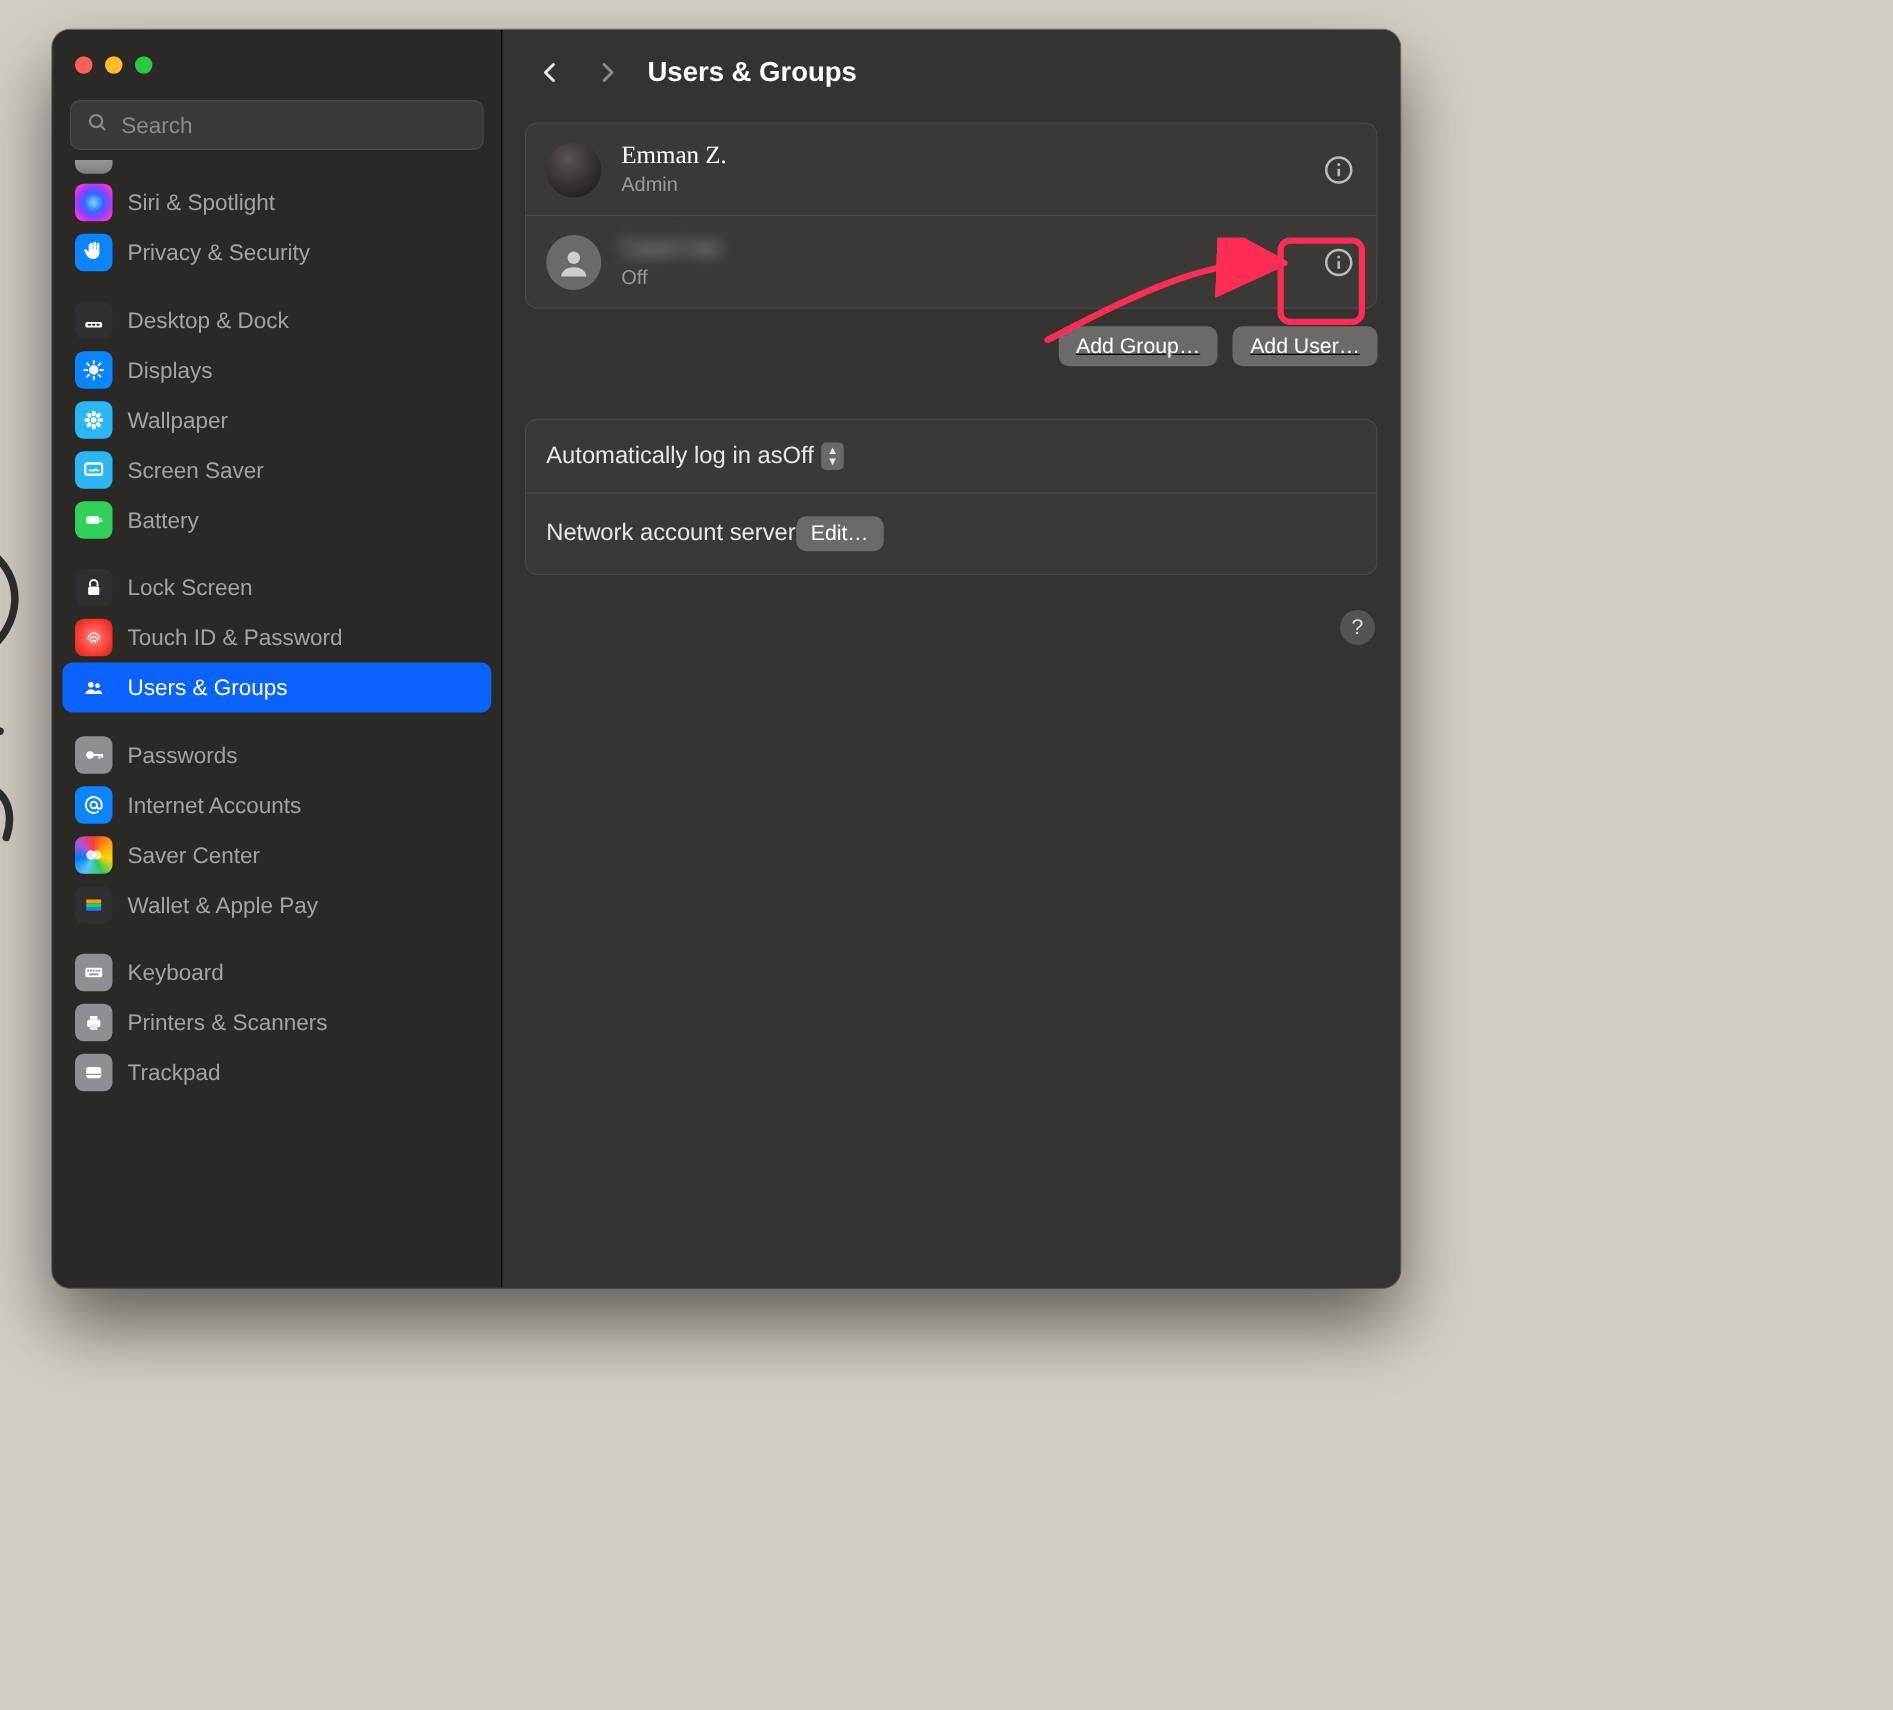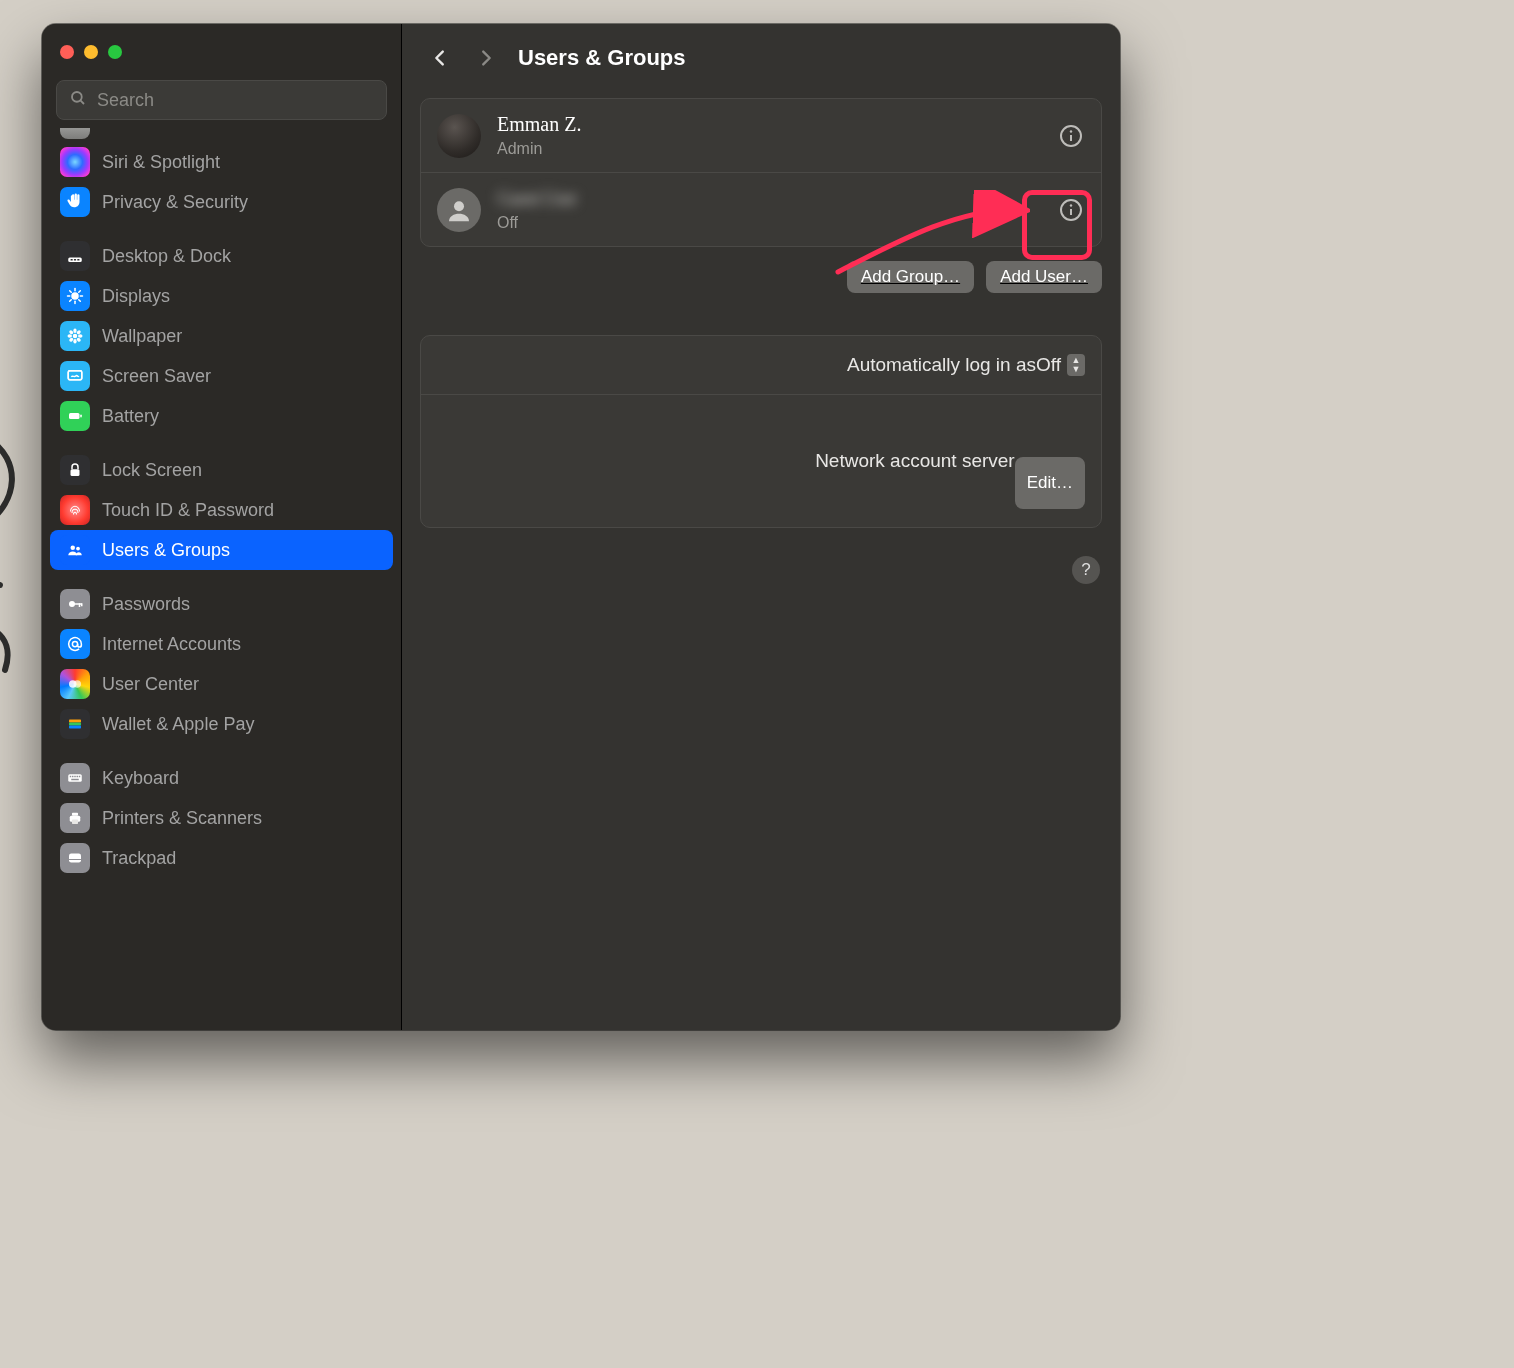--- a/index.html
+++ b/index.html
@@ -167,21 +167,21 @@
   }
   .btn {
     background:#6b6a67;
     color:#fff;
     border-radius:8px;
     padding: 6px 14px;
     font-size:17px;
   }
   .panel.settings { margin-top: 42px; }
   .setting-row {
-    display:flex; align-items:center; justify-content:flex-end;
+    display:flex; align-items:center; justify-content:flex-start;
     padding: 18px 16px;
     color:#e8e7e5; font-size:19px;
   }
   .setting-row + .setting-row { border-top: 1px solid #4a4946; }
   .select {
     display:flex; align-items:center; gap:6px;
     color:#e8e7e5;
   }
   .stepper {
     width: 18px; height: 22px; border-radius:4px; background:#6b6a67;
@@ -382,21 +382,21 @@
         </div>
         <span>Internet Accounts</span>
       </div>
       <div class="nav-item">
         <div class="icon ic-multic">
           <svg viewBox="0 0 24 24">
               <circle cx="9" cy="12" r="5" fill="#fff" opacity=".85"></circle>
               <circle cx="15" cy="12" r="5" fill="#fff" opacity=".65"></circle>
             </svg>
         </div>
-        <span>User Center</span>
+        <span>Saver Center</span>
       </div>
       <div class="nav-item">
         <div class="icon ic-dark">
           <svg viewBox="0 0 24 24">
               <rect x="4" y="6" width="16" height="4" rx="1" fill="#ff9f0a"></rect>
               <rect x="4" y="10" width="16" height="4" rx="1" fill="#34c759"></rect>
               <rect x="4" y="14" width="16" height="4" rx="1" fill="#0a84ff"></rect>
             </svg>
         </div>
         <span>Wallet &amp; Apple Pay</span>
@@ -504,21 +504,21 @@
         <div class="select">
           <span>Off</span>
           <div class="stepper">
             <span>▲</span>
               <span>▼</span>
           </div>
         </div>
       </div>
       <div class="setting-row">
         <span>Network account server</span>
-        <div class="btn" style="padding:16px 12px;margin-top:44px;">Edit…</div>
+        <div class="btn" style="padding:4px 12px;">Edit…</div>
       </div>
     </div>
 
     <div class="help">?</div>
   </div>
 </div>
 
 <div class="annot-box" style="left: 1022px; top: 190px; width: 70px; height: 70px;"></div>
 <svg class="annot-arrow" style="left: 830px; top: 190px; width: 200px; height: 90px;" viewBox="0 0 200 90">
   <defs>

